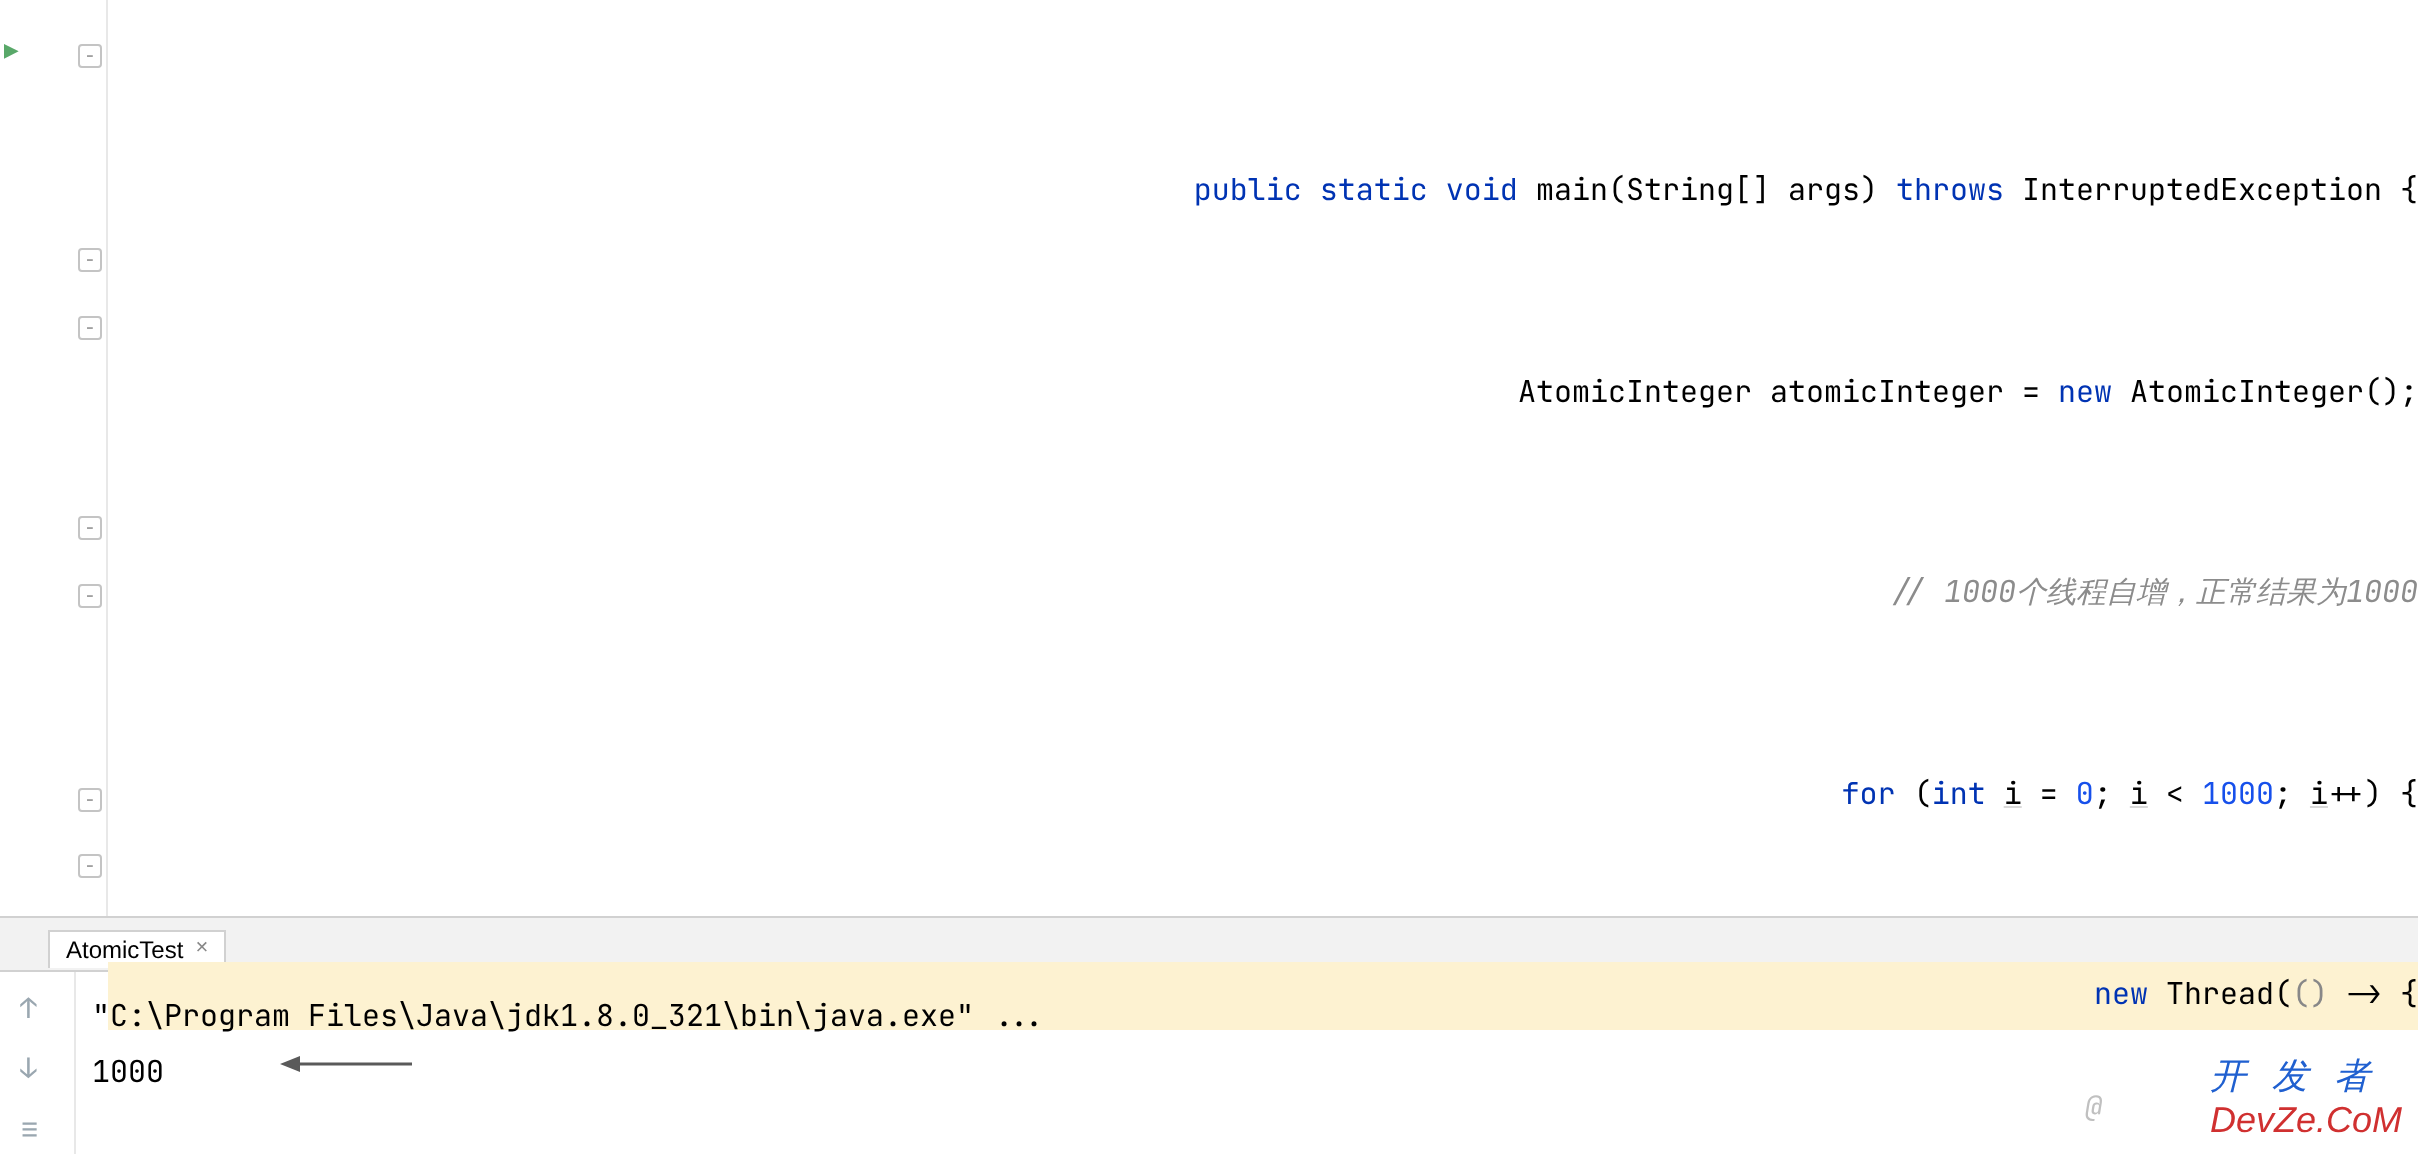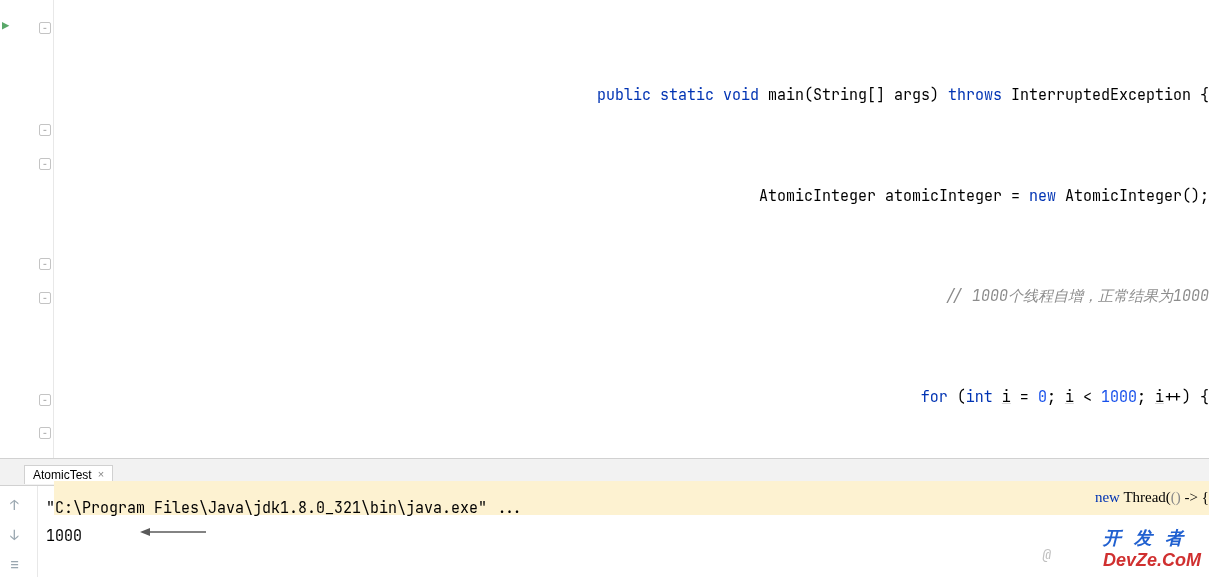--- a/index.html
+++ b/index.html
@@ -119,21 +119,21 @@
       position: absolute;
       top: 38px;
       left: 100px;
       color: #5a5a5a;
     }
     .watermark {
       position: absolute;
       right: 8px;
       bottom: 6px;
       font-family: Arial, sans-serif;
-      font-weight: bold;
+      font-weight: normal;
       font-style: italic;
     }
     .wm-top { color: #2060d0; font-size: 18px; letter-spacing: 4px; display:block; }
     .wm-bottom { color: #d03030; font-size: 18px; }
     .at-mark {
       position: absolute;
       right: 158px;
       bottom: 14px;
       color: #c0c0c0;
       font-size: 14px;
@@ -152,21 +152,21 @@
     <div class="fold-marker" style="top:258px;">−</div>
     <div class="fold-marker" style="top:292px;">−</div>
     <div class="fold-marker" style="top:394px;">−</div>
     <div class="fold-marker" style="top:427px;">−</div>
   </div>
   <div class="code-area">
     <div class="code-line"><span class="kw">public static void </span><span>main</span><span>(String[] args) </span><span class="kw">throws </span><span>InterruptedException {</span></div>
     <div class="code-line" style="padding-left:94px;"><span>AtomicInteger atomicInteger = </span><span class="kw">new </span><span>AtomicInteger();</span></div>
     <div class="code-line" style="padding-left:94px;"><span class="comment">// 1000个线程自增，正常结果为1000</span></div>
     <div class="code-line" style="padding-left:94px;"><span class="kw">for </span><span>(</span><span class="kw">int </span><span class="underline">i</span><span> = </span><span class="num">0</span><span>; </span><span class="underline">i</span><span> &lt; </span><span class="num">1000</span><span>; </span><span class="underline">i</span><span>++) {</span></div>
-    <div class="code-line highlight" style="font-family:Liberation Serif, serif;"><span class="kw">new </span><span>Thread(</span><span style="color:#888">() </span><span>-&gt; {</span></div>
+    <div class="code-line highlight" style=""><span class="kw">new </span><span>Thread(</span><span style="color:#888">() </span><span>-&gt; {</span></div>
     
     
     
     
     
     
     
     
   </div>
 </div>

